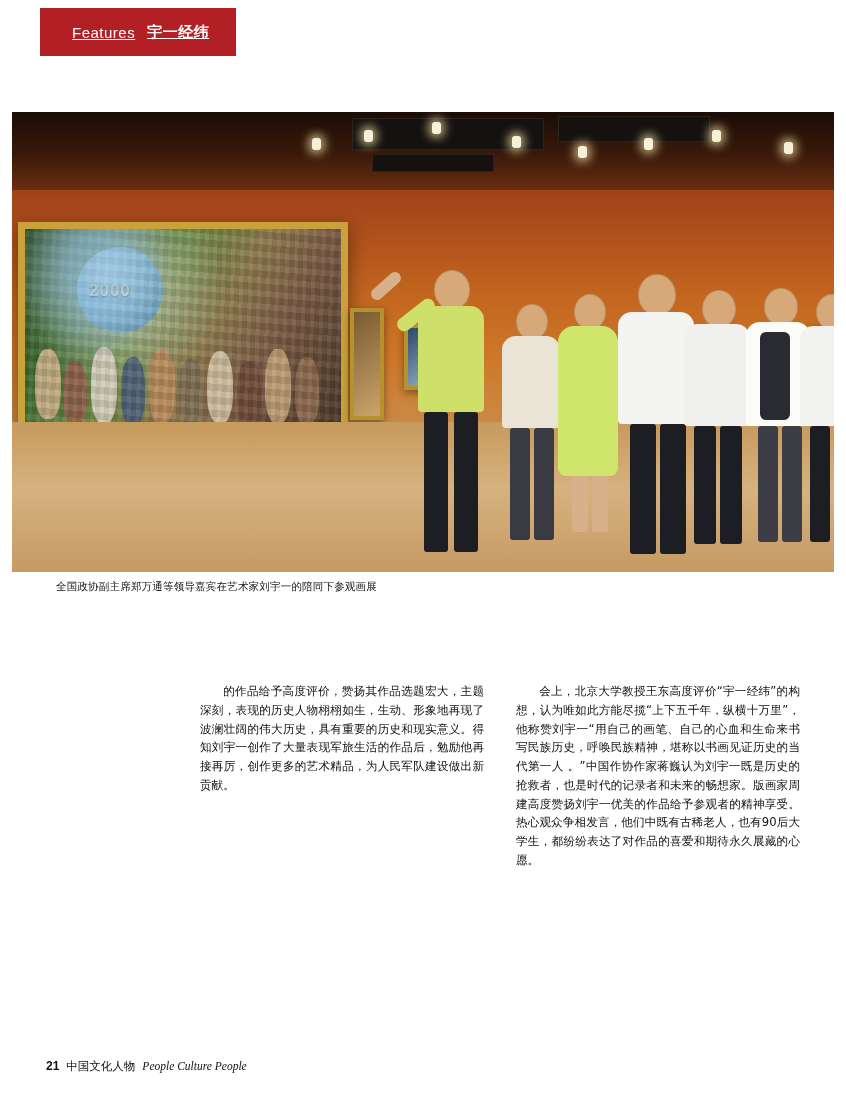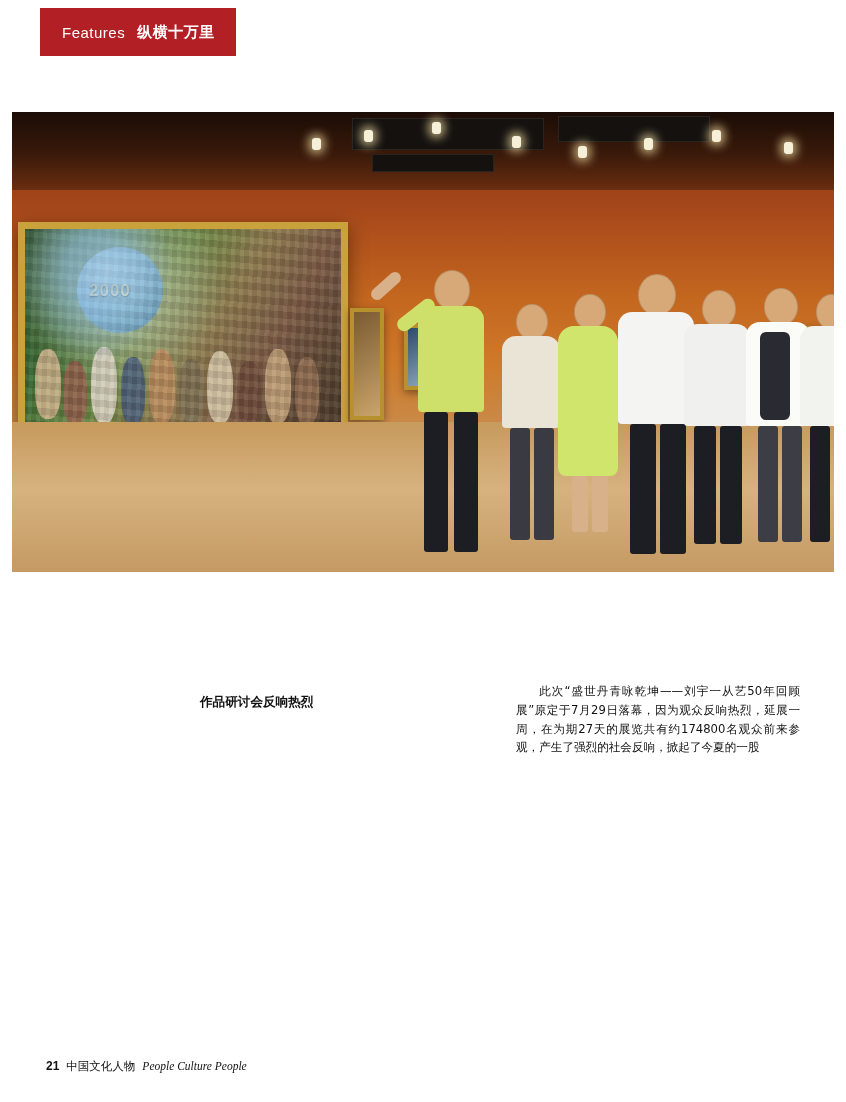--- a/index.html
+++ b/index.html
@@ -24,24 +24,25 @@
   .header-tab {
     position: absolute;
     left: 40px;
     top: 8px;
     width: 196px;
     height: 48px;
     background: #b21f24;
     color: #ffffff;
     display: flex;
     align-items: center;
-    padding-left: 22px;
+    padding-left: 32px;
     box-sizing: border-box;
     font-size: 15px;
     letter-spacing: 0.5px;
+    text-decoration: underline;
   }
   .header-tab .en {
     font-family: "Liberation Sans", sans-serif;
     font-size: 15px;
   }
   .header-tab .cn {
     margin-left: 12px;
     font-size: 15px;
     font-weight: bold;
     font-family: "DejaVu Sans", sans-serif;
@@ -242,21 +243,21 @@
     font-family: "Liberation Serif", serif;
   }
 </style>
 </head>
 <body>
 
 <div class="page">
 
   <div class="header-tab">
     <span class="en">Features</span>
-    <span class="cn">纵横十万里</span>
+    <span class="cn">宇一经纬</span>
   </div>
 
   <div class="photo-wrap">
     <div class="photo">
 
       <div class="ceiling">
         <div class="ceiling-panel" style="left:340px; top:6px; width:190px; height:30px;"></div>
         <div class="ceiling-panel" style="left:546px; top:4px; width:150px; height:24px;"></div>
         <div class="ceiling-panel" style="left:360px; top:42px; width:120px; height:16px;"></div>
         <div class="spot" style="left:300px; top:26px;"></div>
@@ -355,27 +356,28 @@
 
       <div class="person" style="left:786px; bottom:18px; width:66px; height:260px;">
         <div class="p-head" style="left:18px; top:0px; width:30px; height:34px;"></div>
         <div class="p-body" style="left:2px; top:32px; width:60px; height:100px; background:#f2f2ef;"></div>
         <div class="p-legs" style="left:12px; top:132px; width:20px; height:116px;"></div>
 
       </div>
     </div>
   </div>
 
+  <div class="caption">全国政协副主席郑万通等领导嘉宾在艺术家刘宇一的陪同下参观画展</div>
 
   <div class="columns">
     <div class="col">
-      <div class="subhead">作品研讨会反响热烈</div>
+      <p>的作品给予高度评价，赞扬其作品选题宏大，主题深刻，表现的历史人物栩栩如生，生动、形象地再现了波澜壮阔的伟大历史，具有重要的历史和现实意义。得知刘宇一创作了大量表现军旅生活的作品后，勉励他再接再厉，创作更多的艺术精品，为人民军队建设做出新贡献。</p>
     </div>
     <div class="col">
-      <p>此次“盛世丹青咏乾坤——刘宇一从艺50年回顾展”原定于7月29日落幕，因为观众反响热烈，延展一周，在为期27天的展览共有约174800名观众前来参观，产生了强烈的社会反响，掀起了今夏的一股</p>
+      <p>会上，北京大学教授王东高度评价“宇一经纬”的构想，认为唯如此方能尽揽“上下五千年，纵横十万里”，他称赞刘宇一“用自己的画笔、自己的心血和生命来书写民族历史，呼唤民族精神，堪称以书画见证历史的当代第一人 。”中国作协作家蒋巍认为刘宇一既是历史的抢救者，也是时代的记录者和未来的畅想家。版画家周建高度赞扬刘宇一优美的作品给予参观者的精神享受。热心观众争相发言，他们中既有古稀老人，也有90后大学生，都纷纷表达了对作品的喜爱和期待永久展藏的心愿。</p>
     </div>
   </div>
 
   <div class="footer">
     <span class="pg">21</span>
     <span class="cn">中国文化人物</span>
     <span class="en">People Culture People</span>
   </div>
 
 </div>

